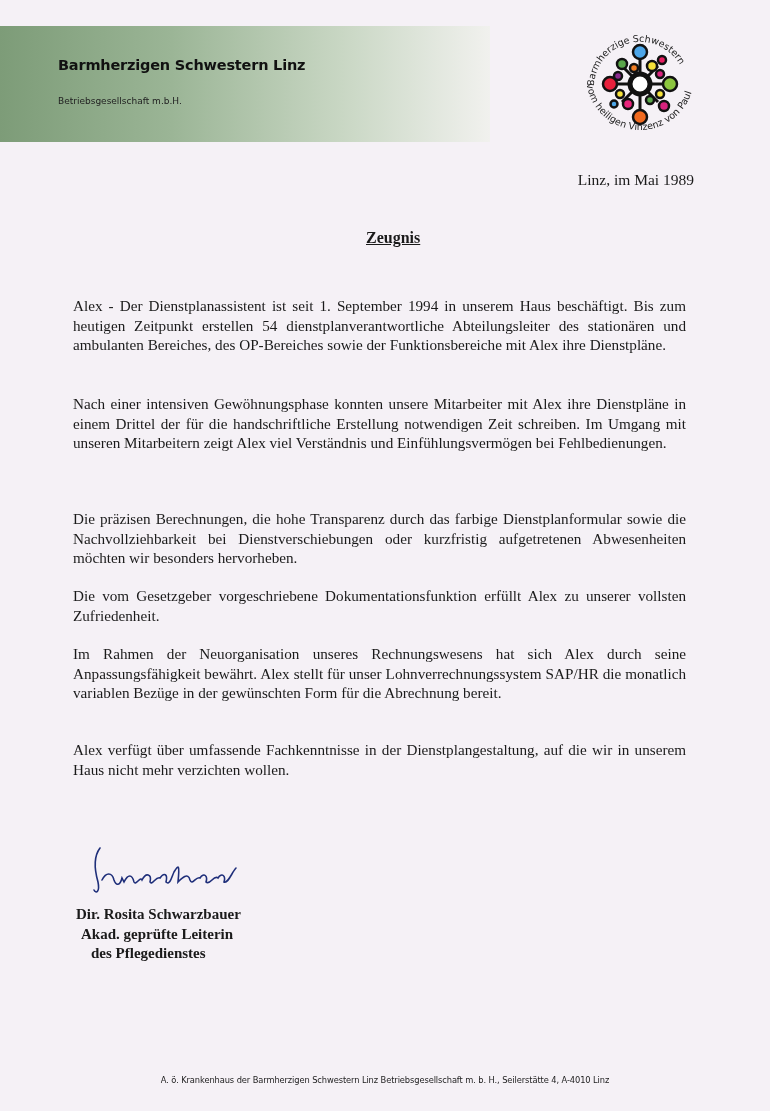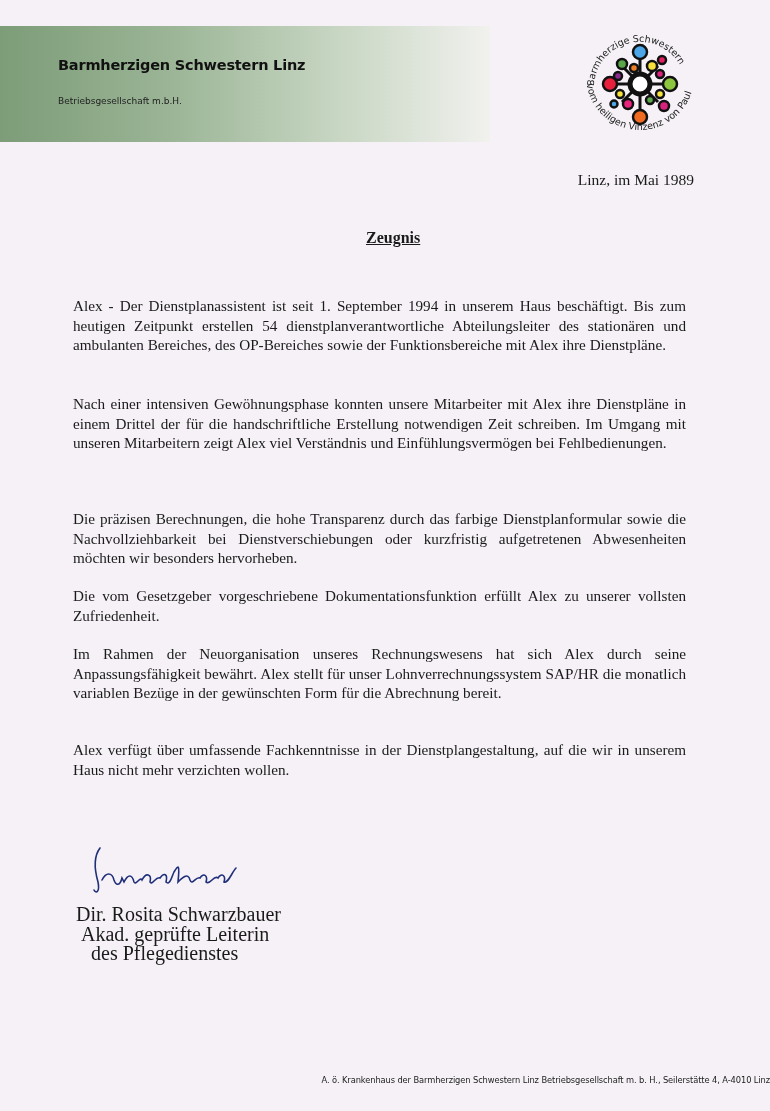--- a/index.html
+++ b/index.html
@@ -36,28 +36,28 @@
   }
   .body-text {
     position: absolute; left: 66px; width: 613px;
     font-size: 15.2px; line-height: 19.6px; text-align: justify;
     margin: 7px;
   }
   .signature {
     position: absolute; left: 86px; top: 842px; width: 170px; height: 58px;
   }
   .sig-block {
-    position: absolute; left: 76px; top: 905px; font-size: 20px; line-height: 19.5px;
+    position: absolute; left: 76px; top: 905px; font-size: 15px; line-height: 19.5px; font-weight: bold;
   }
   .sig-block div:nth-child(2) { padding-left: 5px; }
   .sig-block div:nth-child(3) { padding-left: 15px; }
   .footer {
     position: absolute; left: 0; width: 770px; top: 1074px;
     font-family: "DejaVu Sans", sans-serif; font-size: 8.3px; line-height: 12.5px;
-    text-align: right; color: #222; letter-spacing: -0.1px;
+    text-align: center; color: #222; letter-spacing: -0.1px;
   }
 </style>
 </head>
 <body>
 
 <div class="header-band"></div>
 <div class="org-name">
   <div>Barmherzigen Schwestern Linz</div>
 </div>
 <div class="org-sub">Betriebsgesellschaft m.b.H.</div>

